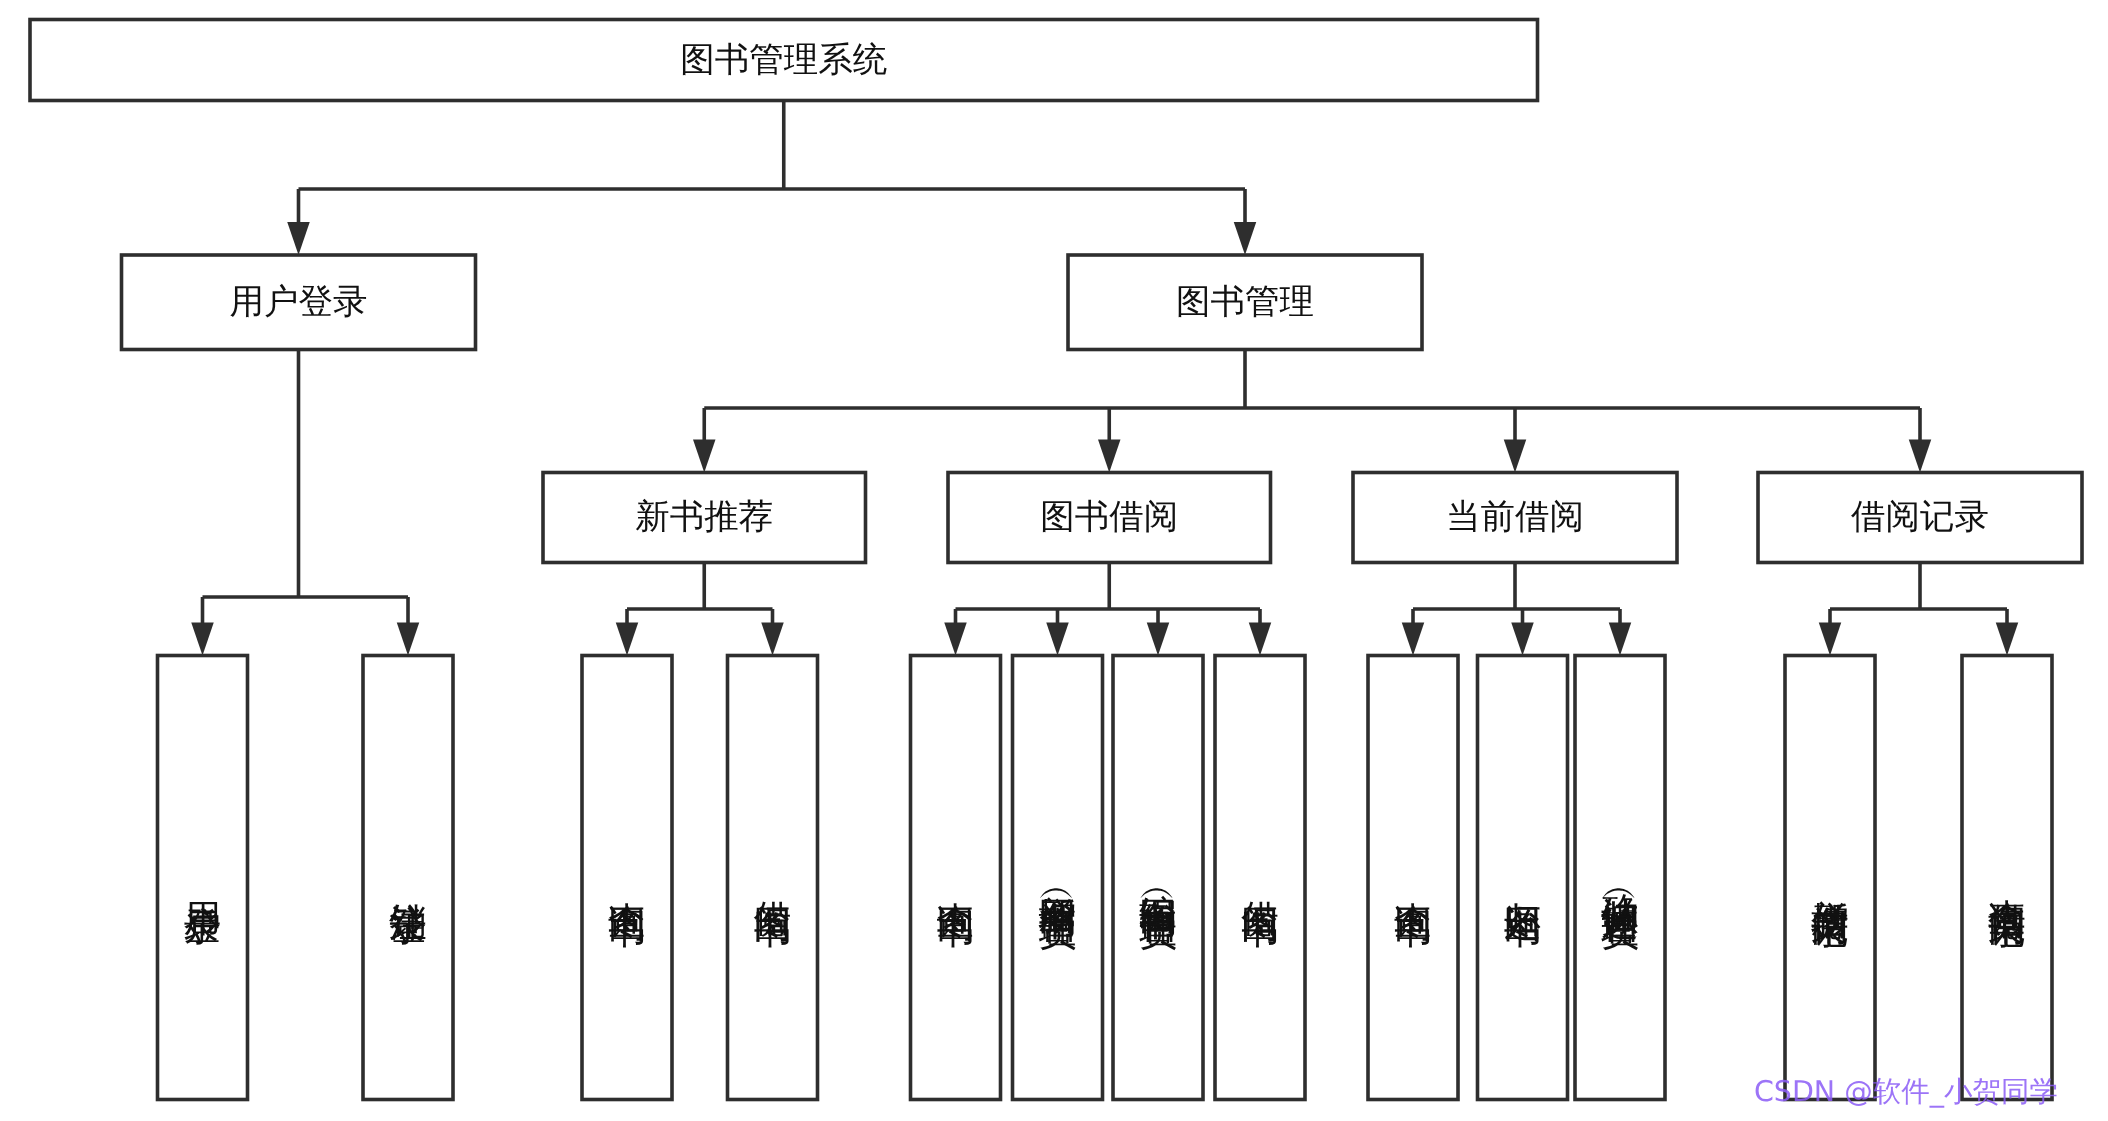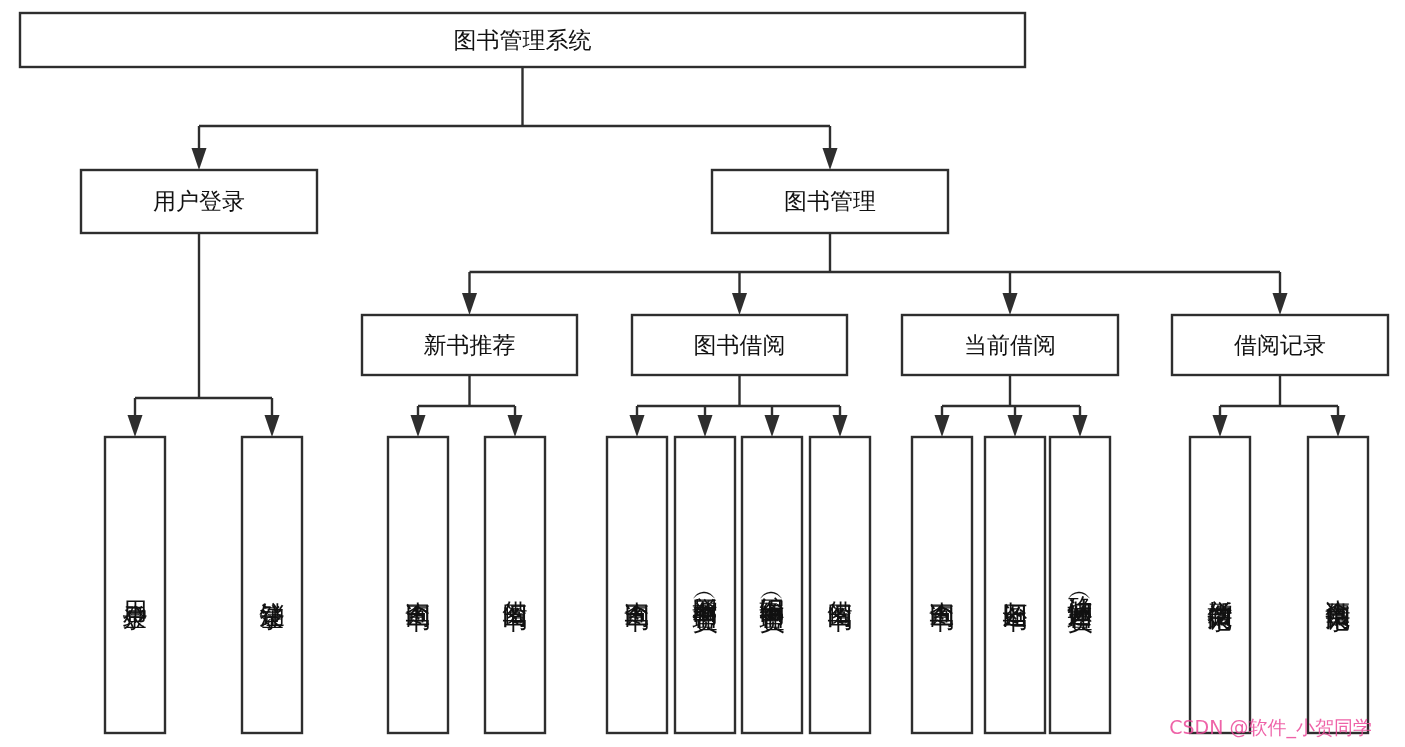--- a/index.html
+++ b/index.html
@@ -66,21 +66,21 @@
     letter-spacing: 2px;
     color: #111111;
     white-space: nowrap;
   }
   .watermark {
     position: absolute;
     right: 14px;
     bottom: 6px;
     font-family: "DejaVu Sans", "Liberation Sans", sans-serif;
     font-size: 19px;
-    color: #ec4899;
+    color: #8b5cf6;
     opacity: 0.85;
     white-space: nowrap;
     pointer-events: none;
   }
 </style>
 </head>
 <body>
 
 <div id="diagram-root">
   <svg id="flow-svg" viewBox="0 0 1405 747">

